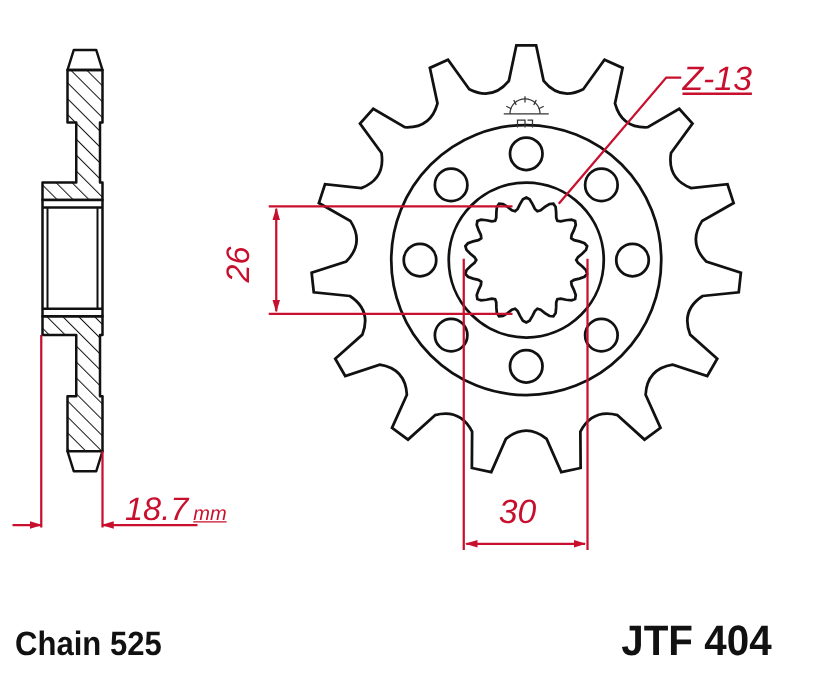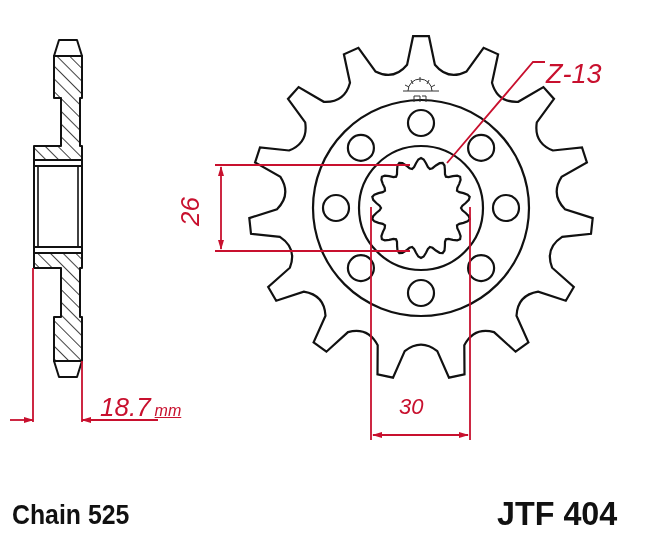--- a/index.html
+++ b/index.html
@@ -1,22 +1,22 @@
 <!DOCTYPE html>
 <html><head>
 <meta charset="utf-8">
 <style>
   html, body { margin: 0; padding: 0; background: #ffffff; }
   body { width: 650px; height: 542px; position: relative; overflow: hidden; font-family: "Liberation Sans", sans-serif; }
   #drawing { position: absolute; left: 0; top: 0; }
   .lbl { position: absolute; white-space: nowrap; }
   .red-text { color: #c8102e; font-style: italic; font-family: "Liberation Sans", sans-serif; }
-  .z13 { left: 546px; top: 59px; font-size: 27px; }
+  .z13 { left: 546px; top: 48px; font-size: 27px; text-decoration: underline; }
   .dim26 { left: 176px; top: 196px; font-size: 26px; transform: rotate(-90deg); transform-origin: center; }
-  .dim30 { left: 399px; top: 394px; font-size: 22px; }
+  .dim30 { left: 399px; top: 394px; font-size: 27px; }
   .dim15 { left: 100px; top: 392px; font-size: 26px; }
   .dim15 .unit { font-size: 16px; margin-left: 4px; text-decoration: underline; }
   .footer { font-weight: bold; color: #111; font-family: "Liberation Sans", sans-serif; }
   .chain { left: 12px; top: 500px; font-size: 27px; transform: scaleX(0.92); transform-origin: left; }
   .part { left: 497px; top: 494px; font-size: 34px; transform: scaleX(0.95); transform-origin: left; }
 </style>
 </head>
 <body>
 
 <svg id="drawing" width="650" height="542" viewBox="0 0 650 542" xmlns="http://www.w3.org/2000/svg">

